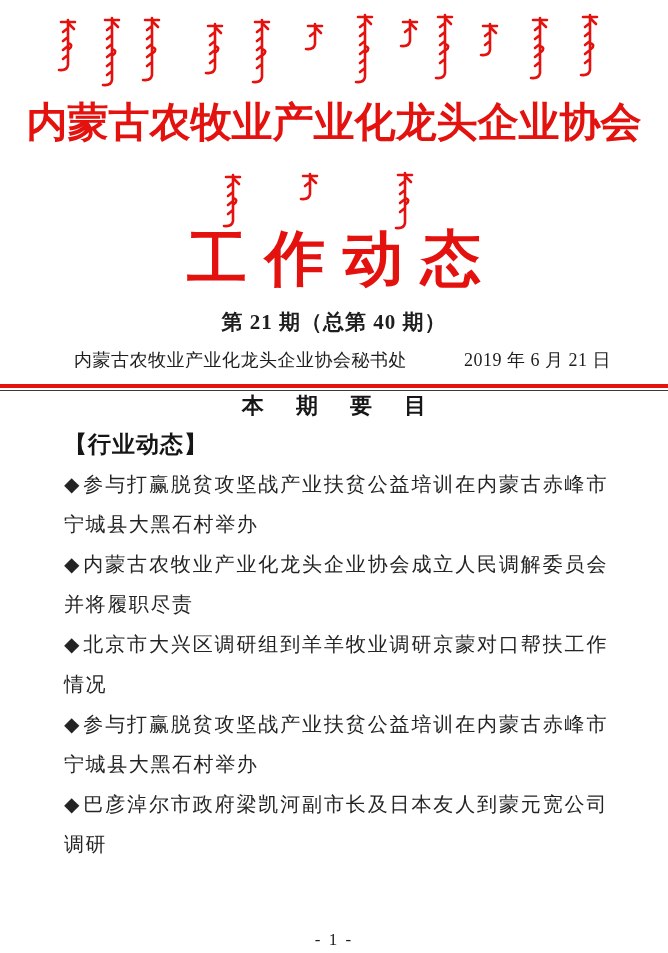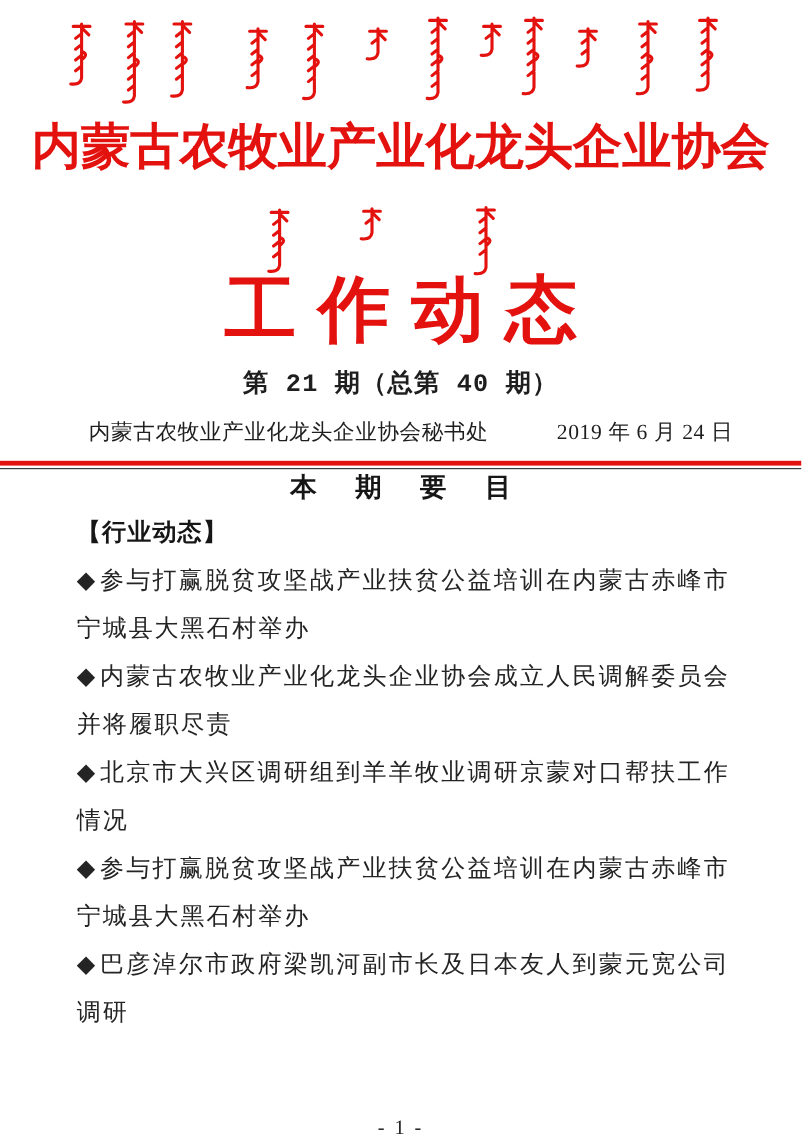--- a/index.html
+++ b/index.html
@@ -13,37 +13,37 @@
   .mongol-mid{width:668px;height:60px;margin-top:24px;}
   .org-title{
     margin:0;text-align:center;color:#e3120f;font-weight:bold;
     font-size:41px;line-height:50px;letter-spacing:0px;white-space:nowrap;
   }
   .bulletin-title{
     text-align:center;color:#e3120f;font-weight:bold;
     font-size:60px;line-height:64px;letter-spacing:18px;padding-left:18px;white-space:nowrap;font-family:Liberation Mono, monospace;
   }
   .issue-line{
-    text-align:center;font-family:Liberation Mono, monospace;
+    text-align:center;font-family:Liberation Serif, serif;
     font-weight:bold;font-size:21px;line-height:24px;margin-top:15px;letter-spacing:1px;
   }
   .pub-row{
     display:flex;justify-content:space-between;align-items:baseline;
     padding:0 57px 0 74px;font-size:18px;line-height:22px;margin-top:15px;letter-spacing:.5px;gap:11px;
   }
   .rule-red{height:4px;background:#e3120f;margin-top:13px;}
   .rule-black{height:1px;background:#3a3a3a;margin-top:2px;}
   .toc-heading{
     text-align:center;font-family:"Liberation Sans","DejaVu Sans",sans-serif;
     font-weight:bold;font-size:22px;line-height:28px;letter-spacing:13px;padding-left:13px;margin-top:1px;color:#161616;
   }
   .toc{padding:4px 60px 0 64px;}
   .toc-section-label{
     font-family:"Liberation Sans","DejaVu Sans",sans-serif;font-weight:bold;
-    font-size:20px;line-height:40px;letter-spacing:1px;color:#161616;
+    font-size:23px;line-height:40px;letter-spacing:1px;color:#161616;
   }
   .toc-item{
     font-size:20px;line-height:40px;letter-spacing:1.6px;
     text-align:justify;text-align-last:left;color:#242424;
   }
   .toc-item .bullet{margin-right:2px;}
   .footer{
     position:absolute;left:0;right:0;bottom:4px;text-align:center;
     font-size:17px;line-height:19px;letter-spacing:2px;color:#1e1e1e;
   }
@@ -75,21 +75,21 @@
       <path d="M 303 5 L 317 5 M 311 7 L 316 12 M 310 3 L 310 23 M 310 11 L 305 15 M 310 23 Q 309 29 301 28"></path>
       <path d="M 398 4 L 412 4 M 406 6 L 411 11 M 405 2 L 405 52 M 405 10 L 400 14 M 405 19 L 400 23 M 405 28 L 400 32 M 405 37 L 400 41 M 405 27 Q 411 29 406 33 M 405 52 Q 404 58 396 57"></path>
     </svg>
 
   <div class="bulletin-title">工作动态</div>
 
   <div class="issue-line">第 21 期（总第 40 期）</div>
 
   <div class="pub-row">
     <span>内蒙古农牧业产业化龙头企业协会秘书处</span>
-    <span>2019 年 6 月 24 日</span>
+    <span>2019 年 6 月 21 日</span>
   </div>
 
   <div class="rule-red"></div>
   <div class="rule-black"></div>
 
   <div class="toc-heading">本 期 要 目</div>
 
   <div class="toc">
 
     <div class="toc-section-label">【行业动态】</div>

